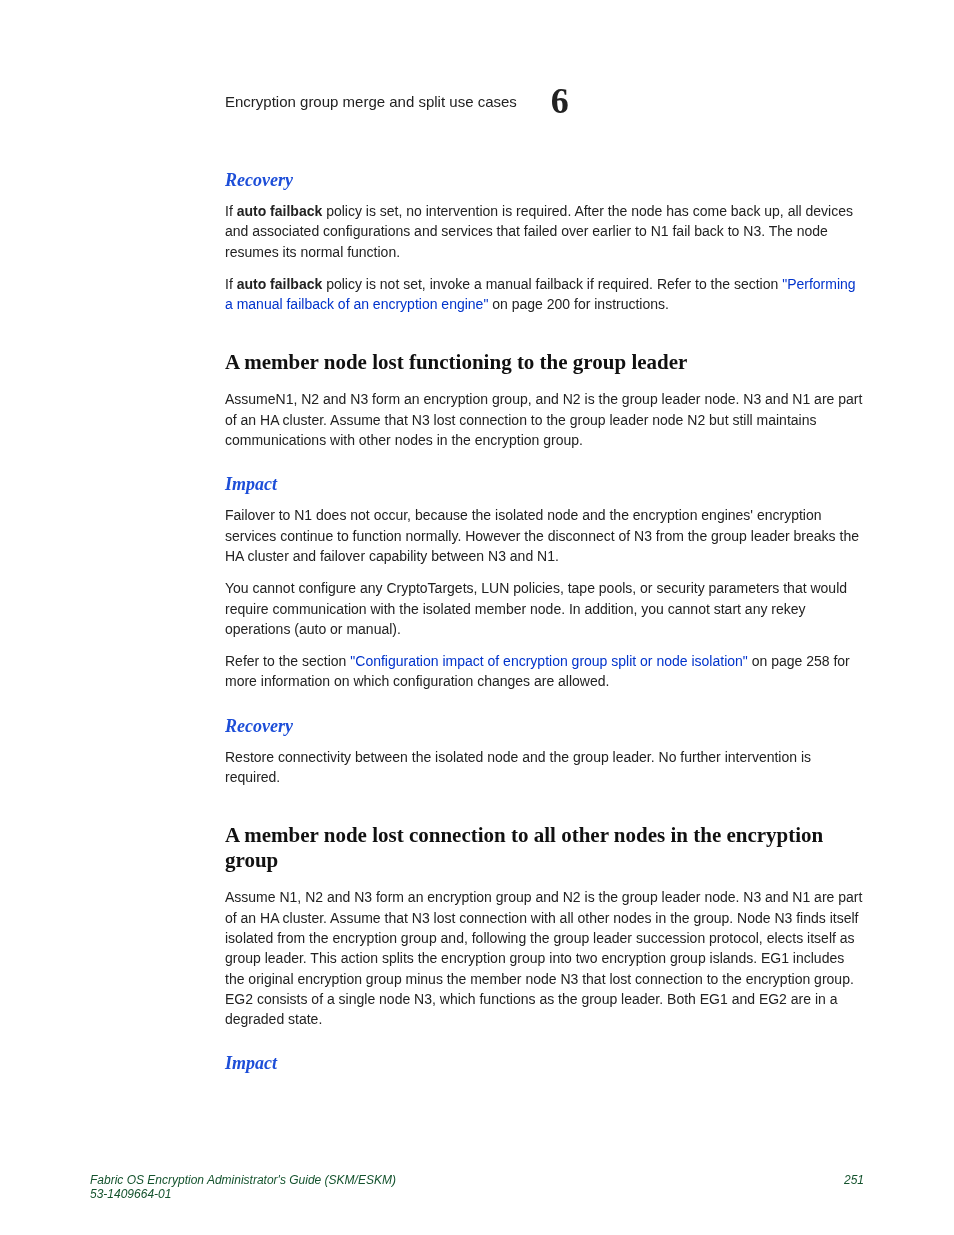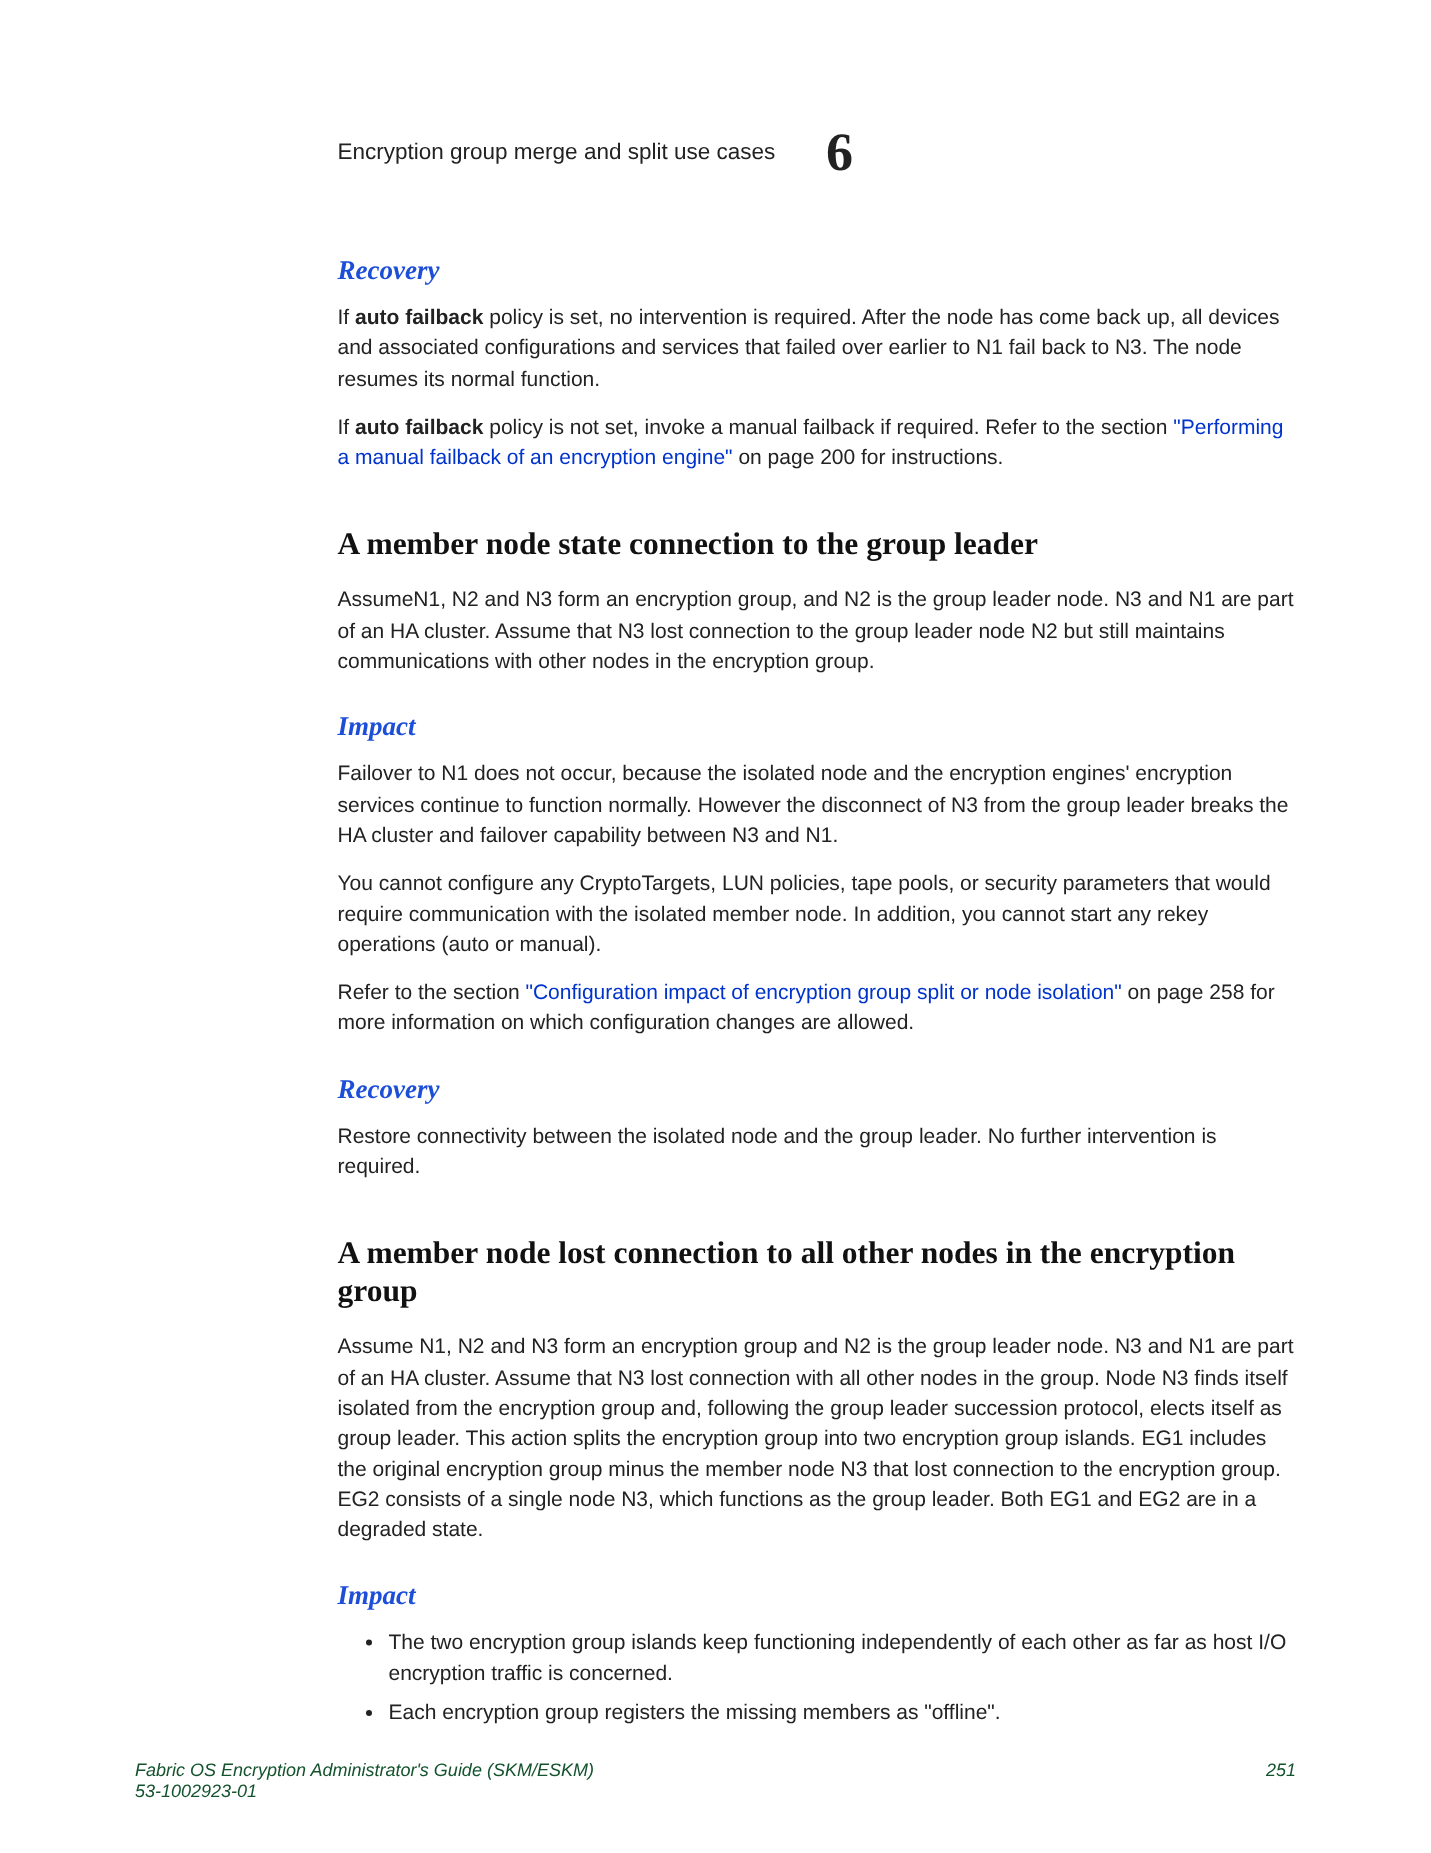--- a/index.html
+++ b/index.html
@@ -92,42 +92,38 @@
   </div>
 
   <h3 class="subsection">Recovery</h3>
   <p>
     <span>If </span><span class="bold">auto failback</span><span> policy is set, no intervention is required. After the node has come back up, all devices and associated configurations and services that failed over earlier to N1 fail back to N3. The node resumes its normal function.</span>
   </p>
   <p>
     <span>If </span><span class="bold">auto failback</span><span> policy is not set, invoke a manual failback if required. Refer to the section </span><a href="#" class="link">"Performing a manual failback of an encryption engine"</a><span> on page 200 for instructions.</span>
   </p>
 
-  <h2 class="section">A member node state connection to the group leader</h2>
+  <h2 class="section">A member node lost functioning to the group leader</h2>
   <p>AssumeN1, N2 and N3 form an encryption group, and N2 is the group leader node. N3 and N1 are part of an HA cluster. Assume that N3 lost connection to the group leader node N2 but still maintains communications with other nodes in the encryption group.</p>
 
   <h3 class="subsection">Impact</h3>
   <p>Failover to N1 does not occur, because the isolated node and the encryption engines' encryption services continue to function normally. However the disconnect of N3 from the group leader breaks the HA cluster and failover capability between N3 and N1.</p>
   <p>You cannot configure any CryptoTargets, LUN policies, tape pools, or security parameters that would require communication with the isolated member node. In addition, you cannot start any rekey operations (auto or manual).</p>
   <p>
     <span>Refer to the section </span><a href="#" class="link">"Configuration impact of encryption group split or node isolation"</a><span> on page 258 for more information on which configuration changes are allowed.</span>
   </p>
 
   <h3 class="subsection">Recovery</h3>
   <p>Restore connectivity between the isolated node and the group leader. No further intervention is required.</p>
 
   <h2 class="section">A member node lost connection to all other nodes in the encryption group</h2>
   <p>Assume N1, N2 and N3 form an encryption group and N2 is the group leader node. N3 and N1 are part of an HA cluster. Assume that N3 lost connection with all other nodes in the group. Node N3 finds itself isolated from the encryption group and, following the group leader succession protocol, elects itself as group leader. This action splits the encryption group into two encryption group islands. EG1 includes the original encryption group minus the member node N3 that lost connection to the encryption group. EG2 consists of a single node N3, which functions as the group leader. Both EG1 and EG2 are in a degraded state.</p>
 
   <h3 class="subsection">Impact</h3>
-  <ul>
-    <li>The two encryption group islands keep functioning independently of each other as far as host I/O encryption traffic is concerned.</li>
-    <li>Each encryption group registers the missing members as "offline".</li>
-  </ul>
 
   <div class="footer">
     <div class="footer-left">
       <div>Fabric OS Encryption Administrator's Guide (SKM/ESKM)</div>
-      <div>53-1002923-01</div>
+      <div>53-1409664-01</div>
     </div>
     <div class="footer-right">251</div>
   </div>
 </div>
 
 </body></html>

